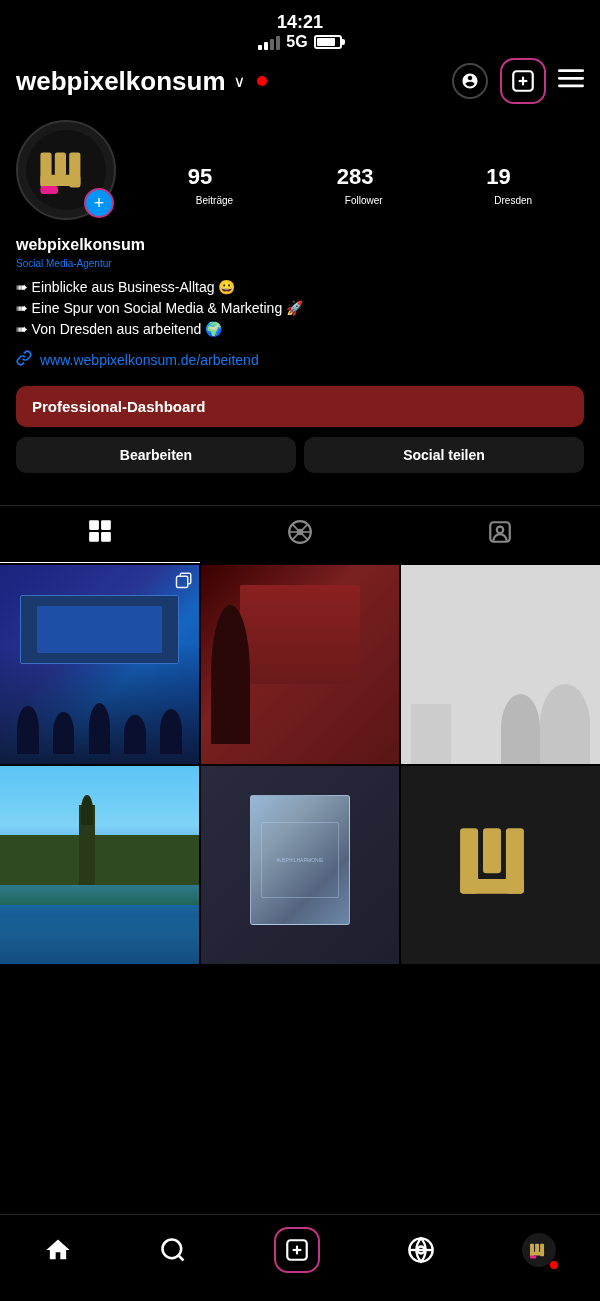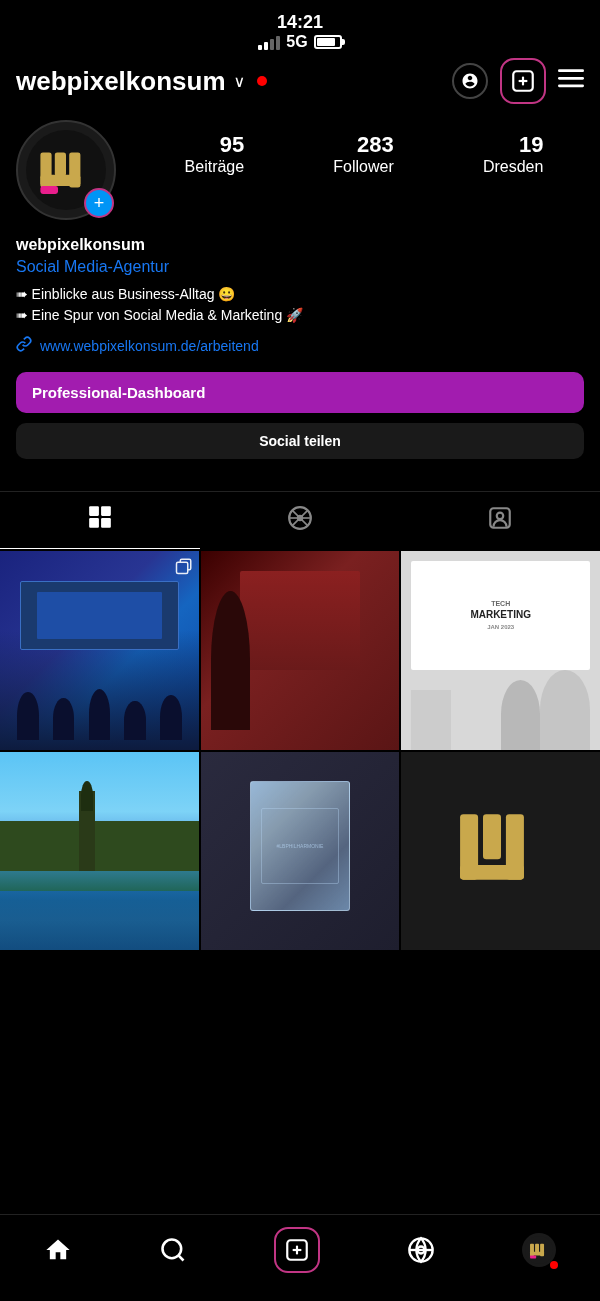--- a/index.html
+++ b/index.html
@@ -188,43 +188,44 @@
       cursor: pointer;
     }
     .profile-stats {
       display: flex;
       flex: 1;
       justify-content: space-around;
       align-items: center;
       padding-top: 12px;
     }
     .stat-item {
-      text-align: right;
+      text-align: left;
+      margin-top: 32px;
     }
     .stat-number {
       font-size: 22px;
       font-weight: 700;
       color: #fff;
       display: block;
     }
     .stat-label {
-      font-size: 16px;
+      font-size: 10px;
       color: #fff;
       padding-left: 8px;
     }
 
     
     .profile-name {
       font-size: 16px;
       font-weight: 700;
       color: #fff;
       margin-bottom: 4px;
     }
     .profile-category {
-      font-size: 16px;
+      font-size: 10px;
       color: #1877f2;
       margin-bottom: 8px;
     }
     .profile-bio {
       font-size: 14px;
       color: #fff;
       line-height: 1.5;
       margin-bottom: 10px;
     }
     .profile-link {
@@ -234,21 +235,21 @@
       font-size: 14px;
       color: #1877f2;
       margin-bottom: 16px;
     }
     .link-icon {
       font-size: 16px;
     }
 
     
     .dashboard-btn {
-      background: #a21caf;
+      background: #7f1d1d;
       border: none;
       border-radius: 10px;
       color: #fff;
       font-size: 15px;
       font-weight: 600;
       padding: 12px 16px;
       width: 100%;
       text-align: left;
       cursor: pointer;
       margin-bottom: 10px;
@@ -471,38 +472,40 @@
       </div>
     </div>
   </div>
 
   
   <div class="profile-name">webpixelkonsum</div>
   <div class="profile-category">Social Media-Agentur</div>
   <div class="profile-bio">
     <div>➠ Einblicke aus Business-Alltag 😀</div>
     <div>➠ Eine Spur von Social Media &amp; Marketing 🚀</div>
+    <div>➠ Von Dresden aus arbeitend 🌍</div>
   </div>
 
   
   <div class="profile-link">
     <span class="link-icon">
       <svg width="16" height="16" viewBox="0 0 24 24" fill="none" stroke="#1877f2" stroke-width="2.5">
         <path d="M10 13a5 5 0 0 0 7.54.54l3-3a5 5 0 0 0-7.07-7.07l-1.72 1.71"></path>
         <path d="M14 11a5 5 0 0 0-7.54-.54l-3 3a5 5 0 0 0 7.07 7.07l1.71-1.71"></path>
       </svg>
     </span>
     <span>www.webpixelkonsum.de/arbeitend</span>
   </div>
 
   
   <button class="dashboard-btn">Professional-Dashboard</button>
 
   
   <div class="action-buttons">
+    <button class="action-btn">Bearbeiten</button>
     <button class="action-btn">Social teilen</button>
   </div>
 </div>
 
 <div class="content-tabs">
   <div class="tab-item active">
     <span class="tab-icon">
       <svg width="26" height="26" viewBox="0 0 24 24" fill="white">
         <rect x="2" y="2" width="9" height="9" rx="1"></rect>
         <rect x="13" y="2" width="9" height="9" rx="1"></rect>
@@ -565,27 +568,20 @@
       <div style="position:absolute;inset:0;background:linear-gradient(135deg,#3a0000 0%,#7a2020 40%,#5a1515 100%);"></div>
       <div style="position:absolute;top:10%;left:20%;width:60%;height:50%;background:linear-gradient(180deg,#8b2020,#6a1a1a);border-radius:2px;"></div>
       <div style="position:absolute;bottom:10%;left:5%;width:20%;height:70%;background:#2a0808;border-radius:50% 50% 0 0;"></div>
     </div>
   </div>
 
   <div class="post-item">
     <div class="post-3" style="width:100%;height:100%;position:relative;">
       <div style="position:absolute;inset:0;background:#d8d8d8;"></div>
 
-      <div style="position:absolute;top:5%;left:5%;right:5%;height:55%;background:#fff;border-radius:2px;display:flex;flex-direction:column;align-items:center;justify-content:center;padding:8px;">
-        <div style="font-size:9px;font-weight:700;color:#333;text-align:center;line-height:1.2;">
-          <div style="font-size:7px;color:#666;">TECH</div>
-          <div style="font-size:10px;font-weight:800;color:#222;">MARKETING</div>
-          <div style="font-size:6px;color:#888;margin-top:3px;">JAN 2023</div>
-        </div>
-      </div>
 
       <div style="position:absolute;bottom:0;right:5%;width:25%;height:40%;background:#c5c5c5;border-radius:50% 50% 0 0;"></div>
       <div style="position:absolute;bottom:0;right:30%;width:20%;height:35%;background:#b8b8b8;border-radius:50% 50% 0 0;"></div>
       <div style="position:absolute;bottom:0;left:5%;width:20%;height:30%;background:#cccccc;"></div>
     </div>
   </div>
 
   <div class="post-item">
     <div style="width:100%;height:100%;position:relative;background:linear-gradient(180deg,#5bc4f5 0%,#7dd3f7 30%,#4a90d9 50%,#2e7a8f 60%,#1a5c3e 75%,#2d6e45 85%,#1e5a30 100%);">
 

